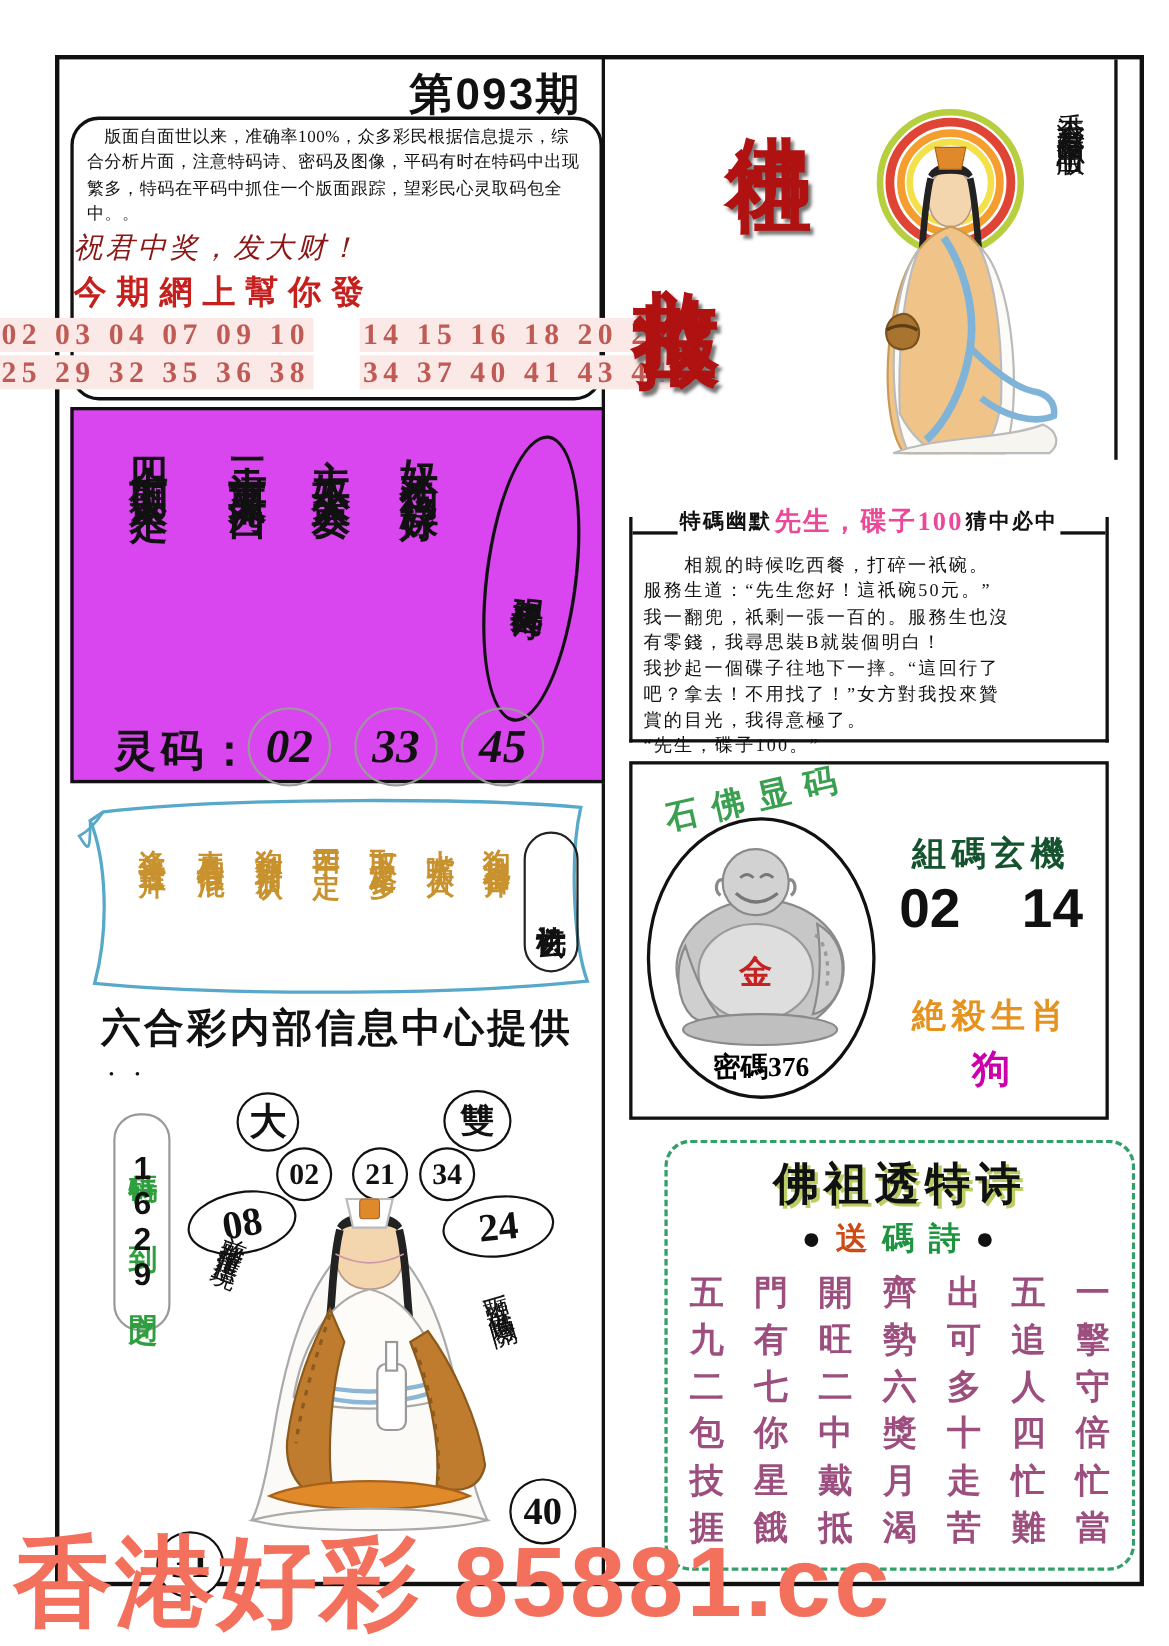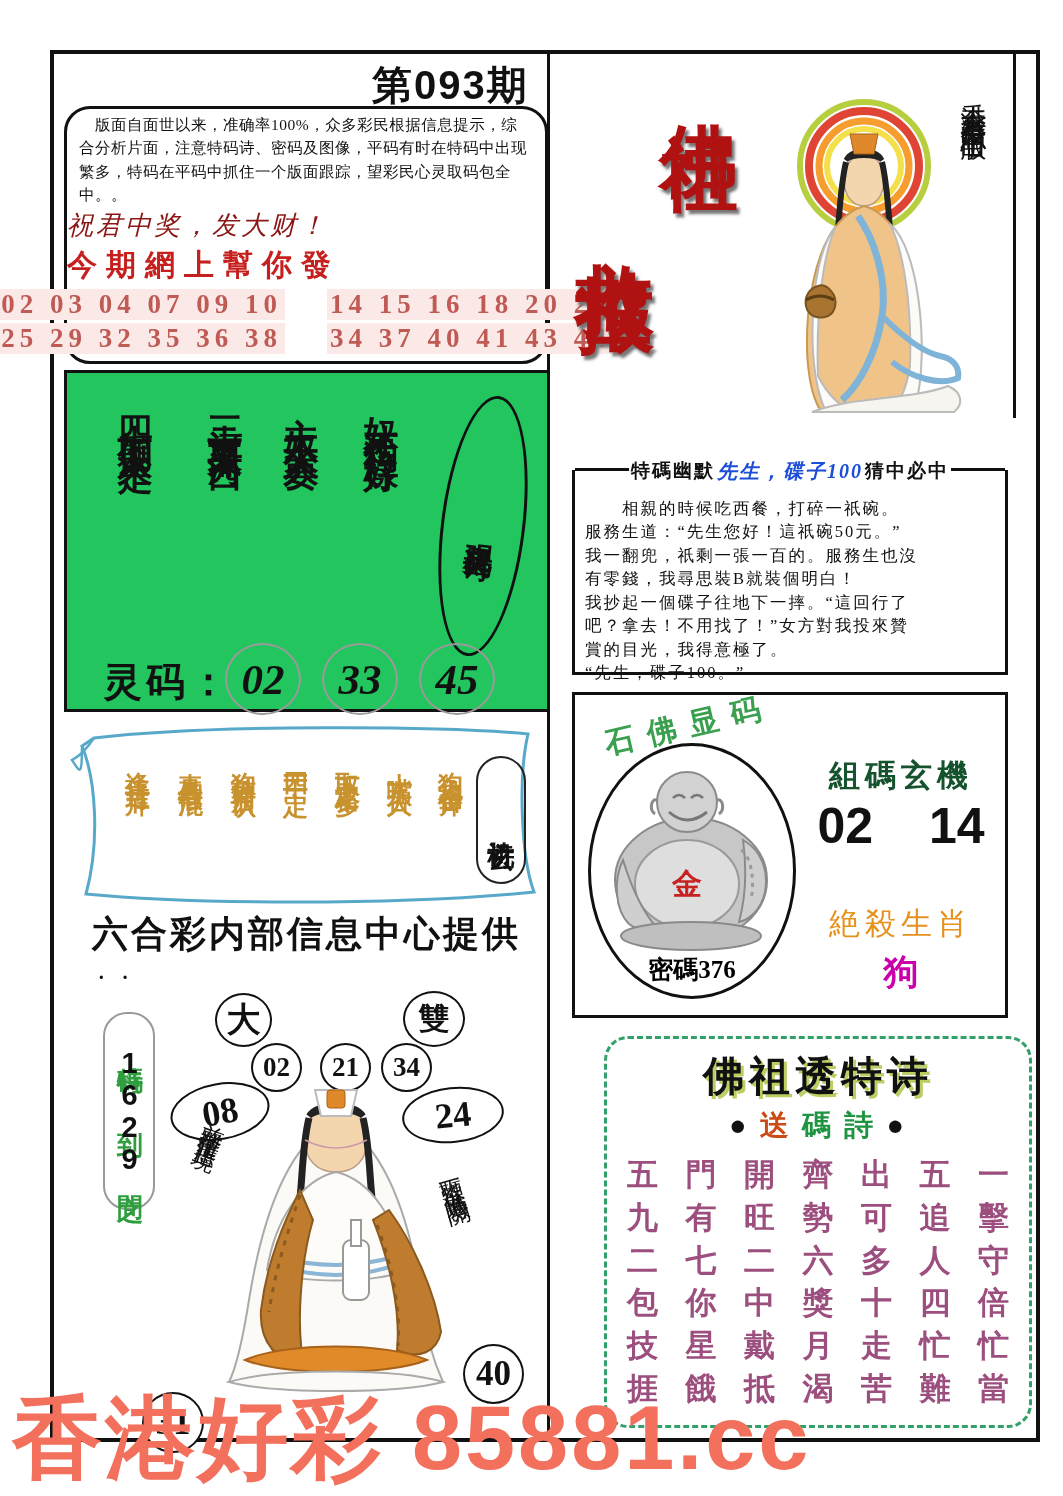--- a/index.html
+++ b/index.html
@@ -16,21 +16,21 @@
   #issue{left:372px;top:58px;font-size:40px;font-weight:bold;letter-spacing:2px;}
   
   #annc{left:64px;top:106px;width:484px;height:258px;border:3.5px solid #111;border-radius:26px;box-sizing:border-box;background:#fff;}
   #annc .t{margin-top:8px;text-align:center;font-size:28px;font-weight:bold;letter-spacing:7px;}
   #annc .b{margin:4px 12px 0;font-size:15.5px;line-height:1.5;letter-spacing:.5px;}
   #annc .w{margin:2px 22px 0 0;text-align:left;color:#8b1616;font-size:26px;font-weight:normal;font-style:italic;letter-spacing:3px;}
   #annc .s{margin-top:2px;text-align:left;color:#c5201d;font-size:30px;font-weight:bold;letter-spacing:9px;}
   .numrow{display:flex;justify-content:center;gap:42px;margin-top:3px;}
   .numrow span{color:#bf5a54;background:#fbe9e7;font-size:27px;font-weight:bold;letter-spacing:5px;padding:0 3px;white-space:nowrap;}
   
-  #lingma{left:64px;top:370px;width:486px;height:342px;border:3.5px solid #111;box-sizing:border-box;background:#22c55e;}
+  #lingma{left:64px;top:370px;width:486px;height:342px;border:3.5px solid #111;box-sizing:border-box;background:#d946ef;}
   .lcol{position:absolute;writing-mode:vertical-rl;text-orientation:upright;font-size:35px;font-weight:bold;letter-spacing:7px;top:16px;}
   #lingma-ellipse{position:absolute;left:374px;top:22px;width:78px;height:256px;border:3px solid #111;border-radius:50%;
                   transform:rotate(7deg);display:flex;align-items:center;justify-content:center;}
   #lingma-ellipse div{writing-mode:vertical-rl;text-orientation:upright;font-size:29px;font-weight:bold;letter-spacing:2px;}
   #lingma-label{position:absolute;left:36px;top:282px;font-size:39px;font-weight:bold;letter-spacing:4px;}
   .lnum{position:absolute;top:270px;width:72px;height:68px;border:2px solid #9a9a9a;border-radius:50%;
         display:flex;align-items:center;justify-content:center;font-size:43px;font-weight:bold;font-style:italic;}
   
   #xuanji{left:66px;top:722px;width:482px;height:185px;}
   .xcol{position:absolute;writing-mode:vertical-rl;text-orientation:upright;top:30px;font-size:25px;font-weight:bold;
@@ -48,35 +48,35 @@
   #capsule .g{color:#2f9e3f;font-size:26px;font-weight:bold;}
   #capsule .n{color:#111;font-size:29px;font-weight:bold;}
   .diag{position:absolute;writing-mode:vertical-rl;text-orientation:upright;font-size:23px;letter-spacing:4px;}
   
   .mast{position:absolute;writing-mode:vertical-rl;text-orientation:upright;font-size:78px;font-weight:bold;color:#b01212;
         line-height:1;letter-spacing:8px;text-shadow:3px 4px 3px #777;}
   #publisher{left:956px;top:82px;writing-mode:vertical-rl;text-orientation:upright;font-size:26px;letter-spacing:3px;}
   #pubrule{left:1013px;top:54px;width:2.5px;height:364px;background:#111;}
   
   #joke{left:572px;top:470px;width:436px;height:205px;border:3px solid #111;border-top:none;box-sizing:border-box;background:#fff;}
-  #joke-header{display:flex;align-items:flex-start;margin-top:-2px;}
+  #joke-header{display:flex;align-items:center;margin-top:-2px;}
   #joke-header .ln{flex:1;border-top:3px solid #111;}
   #joke-header .p{font-size:19px;font-weight:bold;letter-spacing:2px;padding:0 2px;transform:translateY(-10px);}
-  #joke-header .r{font-size:20px;font-weight:bold;font-style:italic;color:#1d4ed8;letter-spacing:2px;transform:translateY(-10px);}
+  #joke-header .r{font-size:24px;font-weight:bold;color:#ec4899;letter-spacing:2px;transform:translateY(-10px);}
   #joke .body{margin:2px 10px 0;font-size:16.5px;line-height:1.42;letter-spacing:2px;}
   
   #bbox{left:572px;top:692px;width:436px;height:326px;border:3px solid #111;box-sizing:border-box;background:#fff;}
   #bcallig{position:absolute;left:28px;top:10px;transform:rotate(-13deg);color:#3aa050;font-size:30px;font-weight:bold;letter-spacing:13px;}
   #bellipse{position:absolute;left:13px;top:48px;width:202px;height:250px;border:3px solid #111;border-radius:50%;overflow:hidden;background:#fff;}
   #bcode{position:absolute;left:0;right:0;bottom:10px;text-align:center;color:#000000;font-size:25px;font-weight:bold;}
   .zuma{position:absolute;left:222px;width:208px;text-align:center;}
   #zuma-title{top:60px;color:#14532d;font-size:31px;font-weight:bold;letter-spacing:5px;}
   .zrow{font-size:50px;font-weight:bold;word-spacing:42px;}
   #zrow1{top:102px;} #zrow2{top:150px;}
-  #juesha{top:208px;color:#e6921e;font-size:31px;font-weight:normal;letter-spacing:5px;}
+  #juesha{top:208px;color:#e6921e;font-size:31px;font-weight:bold;letter-spacing:5px;}
   #animal{top:254px;color:#cc00aa;font-size:35px;font-weight:bold;}
   
   #toute{left:604px;top:1036px;width:428px;height:392px;border:3.5px dashed #33a06a;border-radius:24px;box-sizing:border-box;background:#fff;}
   #toute .t{margin-top:10px;text-align:center;font-size:41px;font-weight:bold;letter-spacing:5px;text-shadow:3px 3px 0 #b9cf62;}
   #songma{text-align:center;font-size:29px;font-weight:bold;letter-spacing:3px;margin-top:2px;}
   #songma .dot{color:#111;} #songma .o{color:#cc4a16;} #songma .g{color:#1f9440;}
   .prow{margin:0 20px;font-size:31px;font-weight:bold;color:#9c4f7e;line-height:1.38;
         text-align:justify;text-align-last:justify;}
   
   #footer{left:12px;top:1378px;font-size:90px;font-weight:900;color:#f2705c;letter-spacing:3px;white-space:nowrap;z-index:5;}

